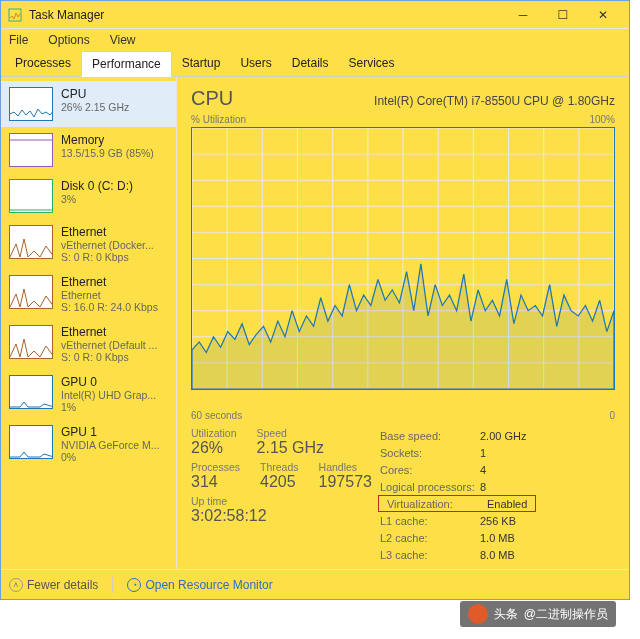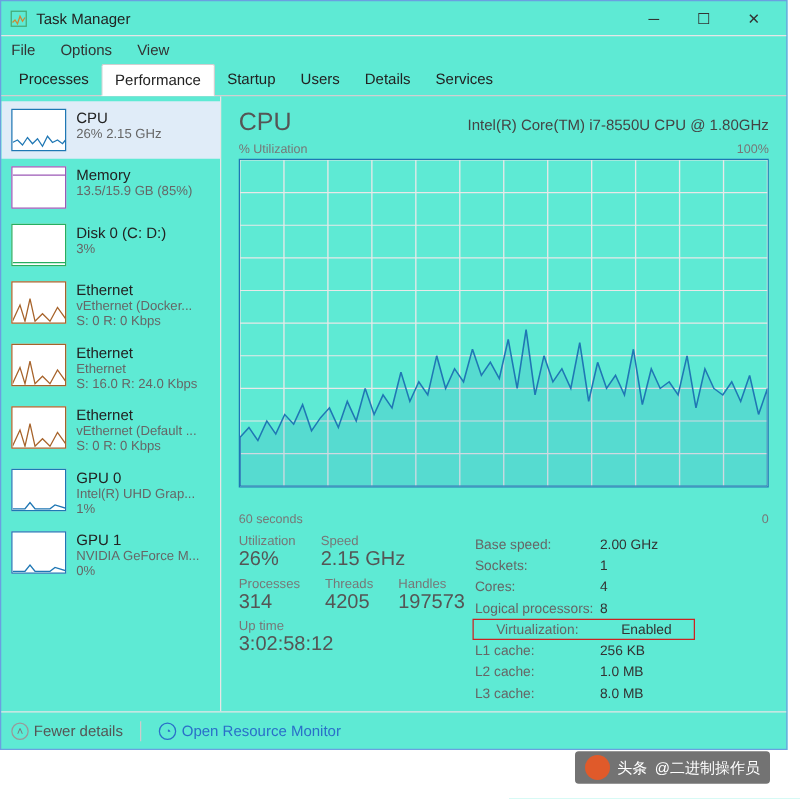--- a/index.html
+++ b/index.html
@@ -1,17 +1,17 @@
 <!DOCTYPE html>
 <html><head>
 <meta charset="utf-8">
 <style>
 * { margin: 0; padding: 0; box-sizing: border-box; font-family: "Segoe UI", Tahoma, sans-serif; }
 body { background: #fff; width: 640px; height: 639px; overflow: hidden; font-size: 12px; color: #222; }
-.window { border: 1px solid #6aa0e0; width: 630px; height: 600px; display: flex; flex-direction: column; background: #5eead4; }
+.window { border: 1px solid #6aa0e0; width: 630px; height: 600px; display: flex; flex-direction: column; background: #fde047; }
 .titlebar { height: 28px; display: flex; align-items: center; padding: 0 6px; border-bottom: 1px solid #e6e6e6; }
 .titlebar .icon { width: 16px; height: 16px; margin-right: 6px; display: flex; align-items: center; justify-content: center; }
 .titlebar .title { flex: 1; font-size: 12px; }
 .win-controls { display: flex; }
 .win-controls div { width: 40px; height: 28px; display: flex; align-items: center; justify-content: center; color: #333; }
 .menubar { height: 22px; display: flex; align-items: center; padding: 0 4px; gap: 12px; font-size: 12px; color: #333; }
 .menubar span { padding: 2px 4px; }
 .tabs { display: flex; border-bottom: 1px solid #d0d0d0; padding: 0 4px; font-size: 12px; }
 .tabs .tab { padding: 5px 10px; cursor: default; }
 .tabs .tab.active { border: 1px solid #d0d0d0; border-bottom: 1px solid #fff; background: #fff; margin-bottom: -1px; border-radius: 2px 2px 0 0; }
@@ -42,21 +42,21 @@
 .stats { display: flex; gap: 8px; }
 .stats-left { display: flex; flex-direction: column; gap: 4px; }
 .row-group { display: flex; gap: 20px; }
 .stat { display: flex; flex-direction: column; }
 .stat .lbl { font-size: 10.5px; color: #777; }
 .stat .val { font-size: 16px; color: #555; }
 .stats-right { font-size: 11px; color: #444; }
 .stats-right .krow { display: flex; height: 17px; align-items: center; }
 .stats-right .k { width: 100px; color: #666; }
 .stats-right .v { color: #333; }
-.highlight { border: 1.5px solid #cc2222; padding: 0 18px; margin: 0 -2px; }
+.highlight { border: 1.5px solid #cc2222; padding: 0 8px; margin: 0 -2px; }
 .footer { height: 30px; border-top: 1px solid #e6e6e6; display: flex; align-items: center; padding: 0 8px; gap: 14px; font-size: 12px; }
 .footer .link { color: #555; display: flex; align-items: center; gap: 4px; }
 .footer .link.blue { color: #2a6fc9; }
 .circ { width: 14px; height: 14px; border: 1px solid #999; border-radius: 50%; display: flex; align-items: center; justify-content: center; font-size: 9px; color: #777; }
 .watermark { position: absolute; right: 24px; bottom: 12px; color: #fff; font-size: 12px; background: rgba(0,0,0,0.55); padding: 3px 8px; border-radius: 3px; display: flex; align-items: center; gap: 6px; }
 .wm-av { width: 20px; height: 20px; border-radius: 50%; background: #e05a2a; }
 </style>
 </head>
 <body>
 

